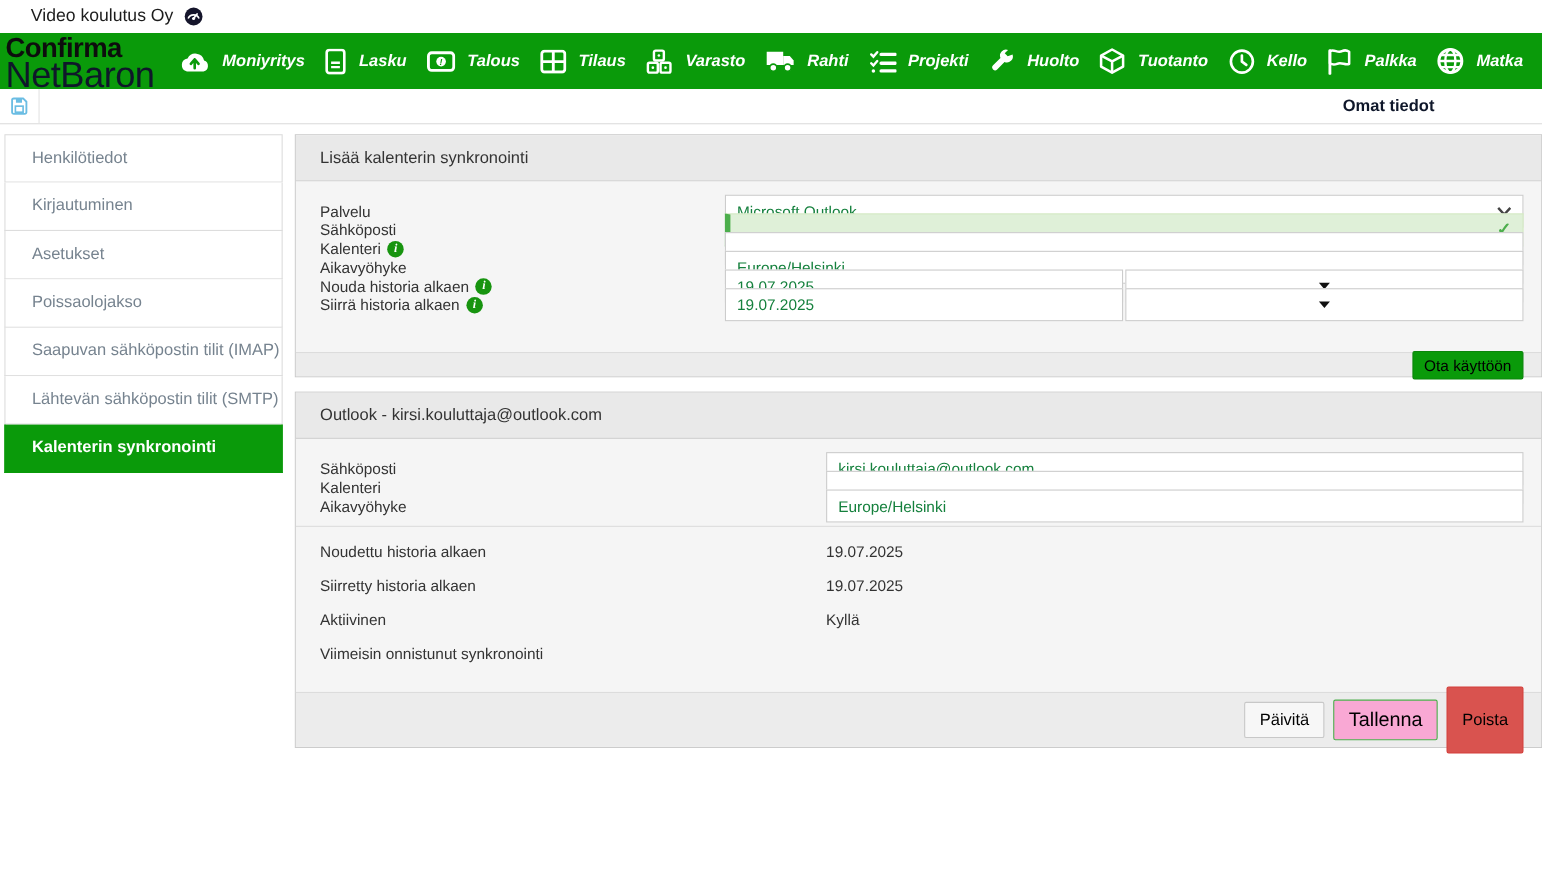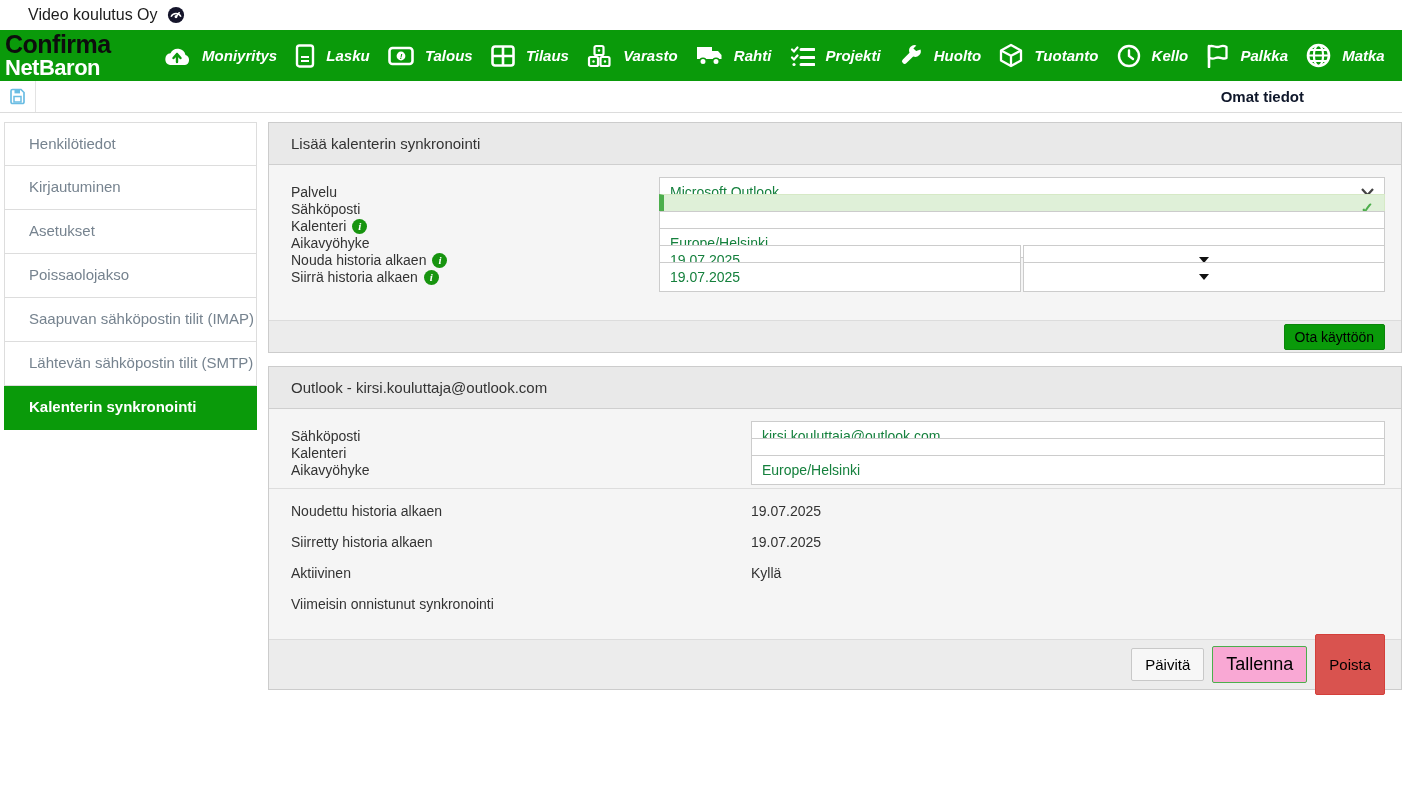--- a/index.html
+++ b/index.html
@@ -8,21 +8,21 @@
 
   
   .topbar { height:30px; display:flex; align-items:center; padding-left:28px; gap:9px; }
   .topbar .company { font-size:16px; color:#1c1c1c; }
   .gauge { width:18px; height:18px; }
 
   
   .nav { height:51px; background:#0a9a0a; display:flex; align-items:center; }
   .brand { width:146px; padding-left:5px; line-height:23px; flex:none; }
   .brand .l1 { font-size:25px; font-weight:800; color:#0d0d0d; letter-spacing:-0.5px; }
-  .brand .l2 { font-size:22px; font-weight:700; color:#ffffff; letter-spacing:-0.5px; }
+  .brand .l2 { font-size:33px; font-weight:400; color:#0f172a; letter-spacing:-0.5px; }
   .nav-items { flex:1; display:flex; justify-content:space-around; align-items:center; padding:0 8px;font-style:italic; }
   .nav-item { display:flex; align-items:center; gap:11px; color:#fff; font-weight:bold;
     font-size:15px; cursor:pointer; white-space:nowrap; }
   .nav-item svg { display:block; }
 
   
   .subbar { height:32px; border-bottom:1px solid #dcdcdc; display:flex; align-items:center; background:#fff; }
   .save-btn { width:36px; height:100%; display:flex; align-items:center; justify-content:center;
     border-right:1px solid #e3e3e3; cursor:pointer; }
   .subbar .spacer { flex:1; }
@@ -37,21 +37,21 @@
   .side-item.active { background:#0a9a0a; border-color:#0a9a0a; color:#fff; font-weight:bold; }
 
   .main { flex:1; margin-left:11px; }
   .panel { border:1px solid #ccc; margin-bottom:13px; }
   .panel-header { height:42px; background:#e9e9e9; border-bottom:1px solid #cfcfcf;
     display:flex; align-items:center; padding-left:22px; font-size:15px; color:#333; }
   .panel-body { background:#f5f5f5; padding:19px 16px 34px 22px; }
   .panel-body.p2 { padding-bottom:20px; }
   .panel-footer { background:#ececec; border-top:1px solid #dcdcdc;
     display:flex; justify-content:flex-end; align-items:center; }
-  .panel-footer.f1 { padding:4px 16px; height:32px; }
+  .panel-footer.f1 { padding:4px 16px; height:22px; }
   .panel-footer.f2 { padding:8px 16px; height:50px; }
 
   
   .frow { display:flex; align-items:center; height:16px; margin-bottom:1px; }
   .flabel { width:368px; flex:none; font-size:14px; color:#333; display:flex; align-items:center; gap:6px; }
   .flabel.wide { width:460px; }
   .ffield { flex:1; position:relative; display:flex; align-items:stretch; height:30px; }
   input.tin, .sel { width:100%; height:30px; border:1px solid #ccc; background:#fff;
     padding:0 10px; font-size:14px; color:#15803d; font-family:"Liberation Sans",sans-serif;
     appearance:none; -webkit-appearance:none; border-radius:0; outline:none; }

